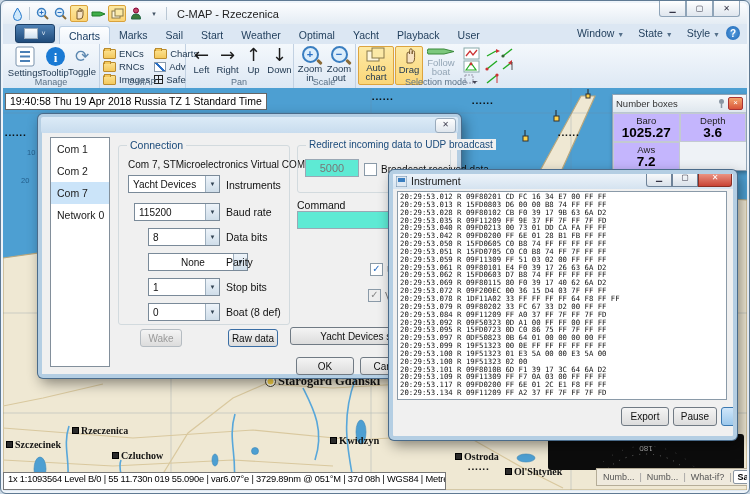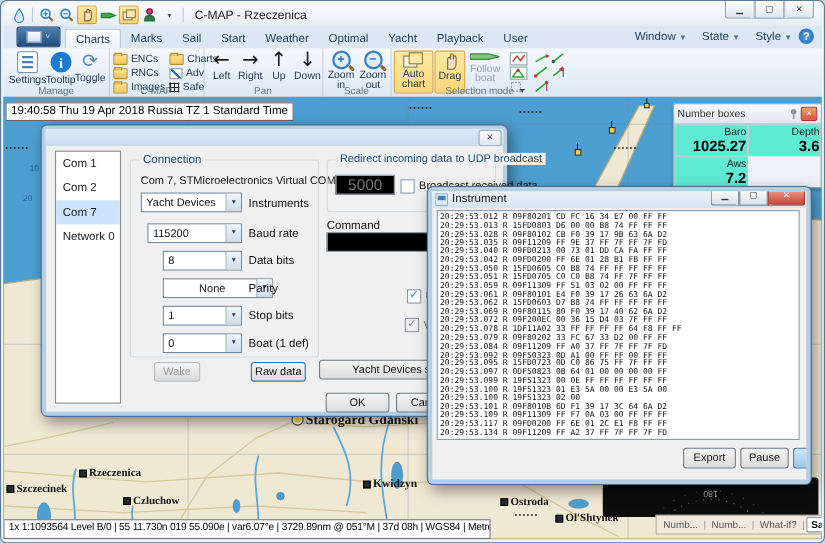--- a/index.html
+++ b/index.html
@@ -76,22 +76,22 @@
   .mdepth{position:absolute;font-size:7.5px;color:#245f8c;z-index:2;}
   
   .numbox{position:absolute;left:609px;top:6px;width:133px;height:75px;z-index:10;
           background:#eef2f6;border:1px solid #8fa3b5;box-shadow:1px 2px 4px rgba(0,0,0,.35);}
   .nbhead{height:15px;background:linear-gradient(#f6f9fb,#dfe7ee);border-bottom:1px solid #b9c6d2;
           display:flex;align-items:center;padding:1px 3px;font-size:9.5px;color:#333;}
   .nbhead .sp{flex:1;}
   .nbclose{width:13px;height:11px;background:linear-gradient(#f3a36a,#d9543a);border:1px solid #a33;
            border-radius:2px;color:#fff;font-size:8px;line-height:10px;text-align:center;margin-left:2px;}
   .nbgrid{display:grid;grid-template-columns:1fr 1fr;grid-template-rows:1fr 1fr;height:58px;}
-  .nbcell{background:#5eead4;border:0.5px solid #c3cad1;display:flex;flex-direction:column;
-          align-items:flex-end;justify-content:center;}
+  .nbcell{background:#c4b5fd;border:0.5px solid #c3cad1;display:flex;flex-direction:column;
+          align-items:center;justify-content:center;}
   .nbcell .l{font-size:9.5px;color:#222;}
   .nbcell .v{font-size:13.5px;font-weight:bold;color:#000;line-height:14px;}
   
   .aerowin{position:absolute;border:4px solid rgba(178,204,226,.97);border-radius:5px;
            box-shadow:0 0 0 1px #4a6b8a,3px 5px 14px rgba(0,0,0,.45);background:#f0f0f0;}
   .awtitle{height:16px;display:flex;align-items:center;padding:0 2px;font-size:10.5px;color:#1a1a1a;}
   .awclosebox{margin-left:auto;display:flex;}
   .xbtn{width:19px;height:13px;border:1px solid #9aabbc;border-radius:3px;
         background:linear-gradient(#fdfdfd,#dfe6ed);color:#445;font-size:8px;line-height:11px;text-align:center;}
   .capbtn{width:24px;height:14px;border:1px solid #6e8399;border-top:none;
@@ -104,21 +104,21 @@
   .gleg{position:absolute;top:-7px;left:8px;background:#f0f0f0;padding:0 3px;font-size:10.5px;color:#1a4a7a;}
   .combo{position:absolute;height:16px;background:#fff;border:1px solid #7a8a99;display:flex;align-items:center;}
   .combo .cv{flex:1;padding-left:4px;font-size:10px;color:#111;white-space:nowrap;overflow:hidden;}
   .combo .ca{width:13px;height:100%;background:linear-gradient(#eef4fa,#cfdde9);border-left:1px solid #9fb0bf;
              color:#345;font-size:6px;display:flex;align-items:center;justify-content:center;}
   .dtext{position:absolute;font-size:10.5px;color:#111;white-space:nowrap;}
   .dbtn{position:absolute;height:16px;border:1px solid #707a84;border-radius:3px;
         background:linear-gradient(#f4f4f4,#dcdcdc);font-size:10px;color:#111;
         display:flex;align-items:center;justify-content:center;}
   .dbtn.dis{color:#9a9a9a;border-color:#b5bcc2;}
-  .dfield{position:absolute;height:16px;background:#000000;border:1px solid #9aa8b5;font-size:14px;color:#777;
+  .dfield{position:absolute;height:16px;background:#5eead4;border:1px solid #9aa8b5;font-size:11px;color:#777;
           display:flex;align-items:center;padding-left:5px;}
   .cbrow{position:absolute;display:flex;align-items:center;gap:4px;font-size:10.5px;color:#111;white-space:nowrap;}
   .cb{width:11px;height:11px;background:#fff;border:1px solid #8a9aa8;color:#2a6fc4;
       font-size:10px;line-height:10px;text-align:center;flex:none;}
   .cb.dis{background:#eee;color:#888;}
   
   .instarea{position:absolute;background:#fff;border:1px solid #8a9aa8;overflow:hidden;
             font-family:"DejaVu Sans Mono",monospace;font-size:7.3px;line-height:7.85px;color:#111;
             padding:1px 0 0 2px;white-space:pre;}
   
@@ -554,21 +554,21 @@
         <div class="dtext" style="left: 184px; top: 123px;">Parity</div>
         <div class="combo" style="left: 106px; top: 145px; width: 70px;">
           <span class="cv">1</span>
           <span class="ca">▼</span>
         </div>
         <div class="dtext" style="left: 184px; top: 148px;">Stop bits</div>
         <div class="combo" style="left: 106px; top: 170px; width: 70px;">
           <span class="cv">0</span>
           <span class="ca">▼</span>
         </div>
-        <div class="dtext" style="left: 184px; top: 173px;">Boat (1 def)</div>
+        <div class="dtext" style="left: 184px; top: 173px;">Boat (8 def)</div>
       </div>
 
     <div class="dbtn dis" style="left:98px;top:196px;width:40px;">Wake</div>
     <div class="dbtn" style="left:186px;top:196px;width:48px;border-color:#3a6ea5;">Raw data</div>
 
     <div class="groupbox" style="left:255px;top:12px;width:152px;height:46px;">
       <span class="gleg" style="font-size:10px;white-space:nowrap;">Redirect incoming data to UDP broadcast</span>
     </div>
     <div class="dfield" style="left:263px;top:26px;width:52px;justify-content:center;padding-left:0;">5000</div>
     <div class="cbrow" style="left:322px;top:30px;font-size:10px;">

